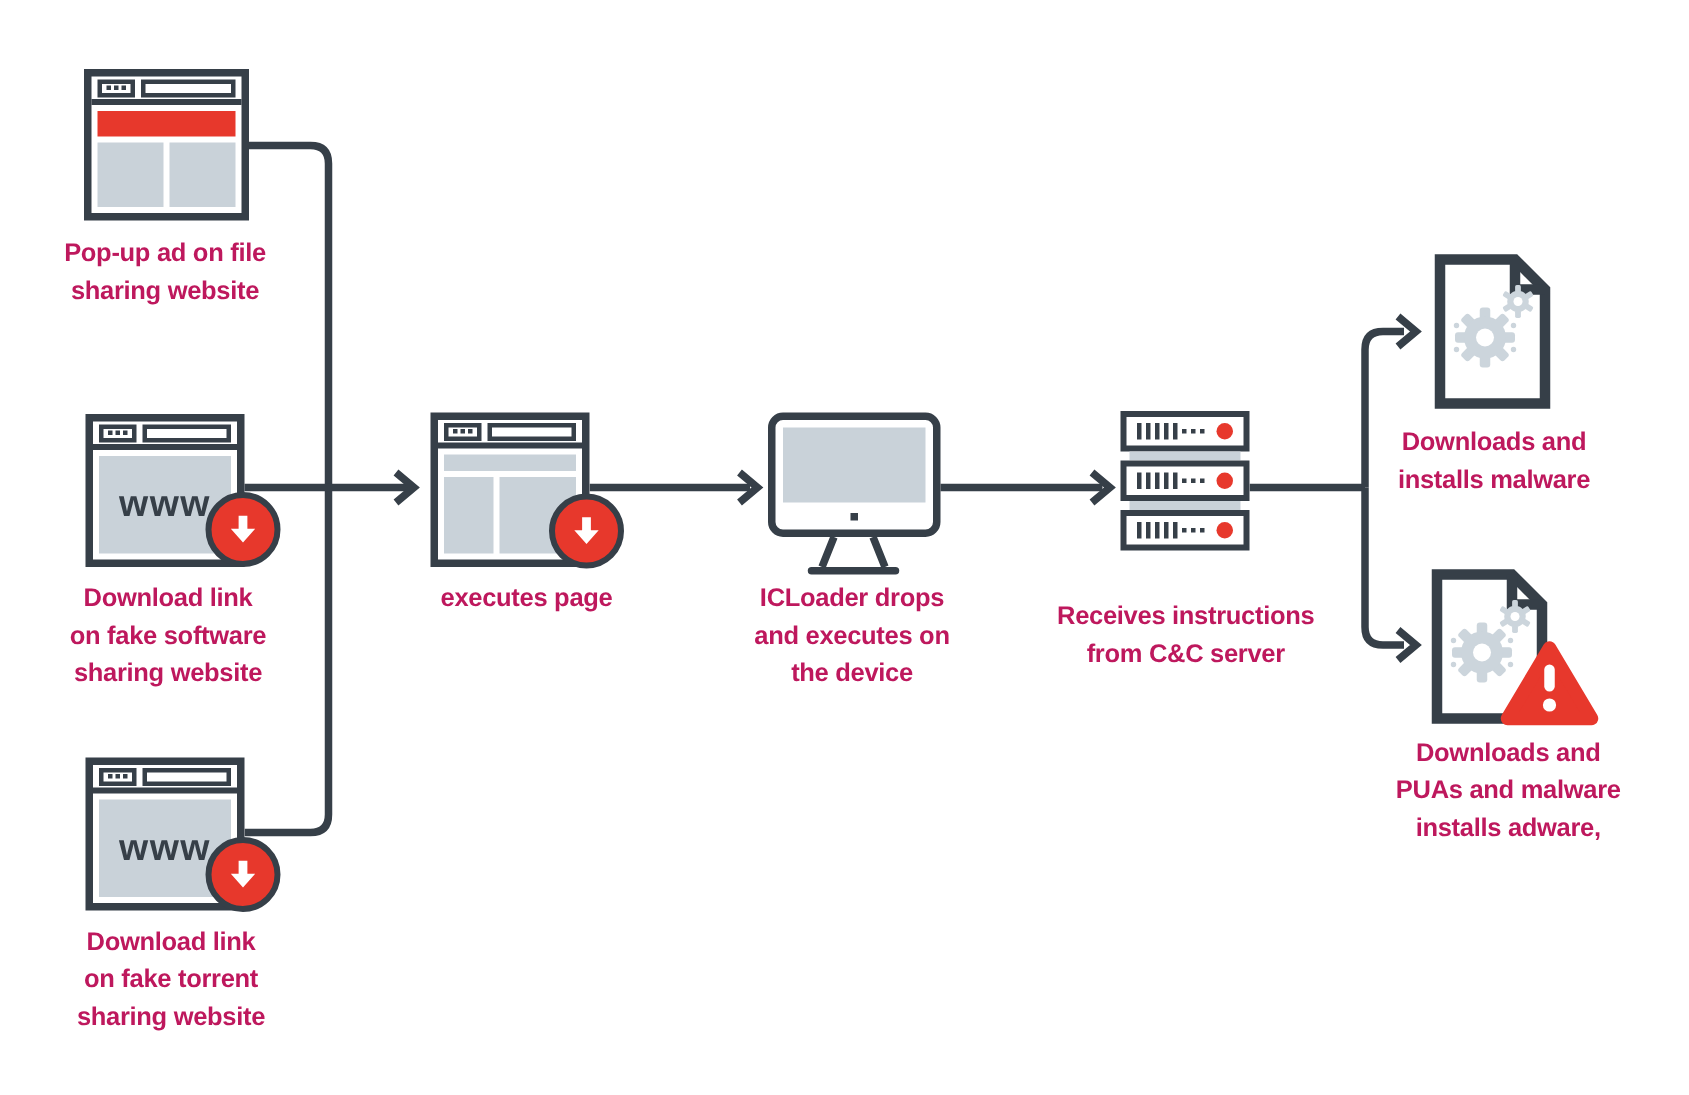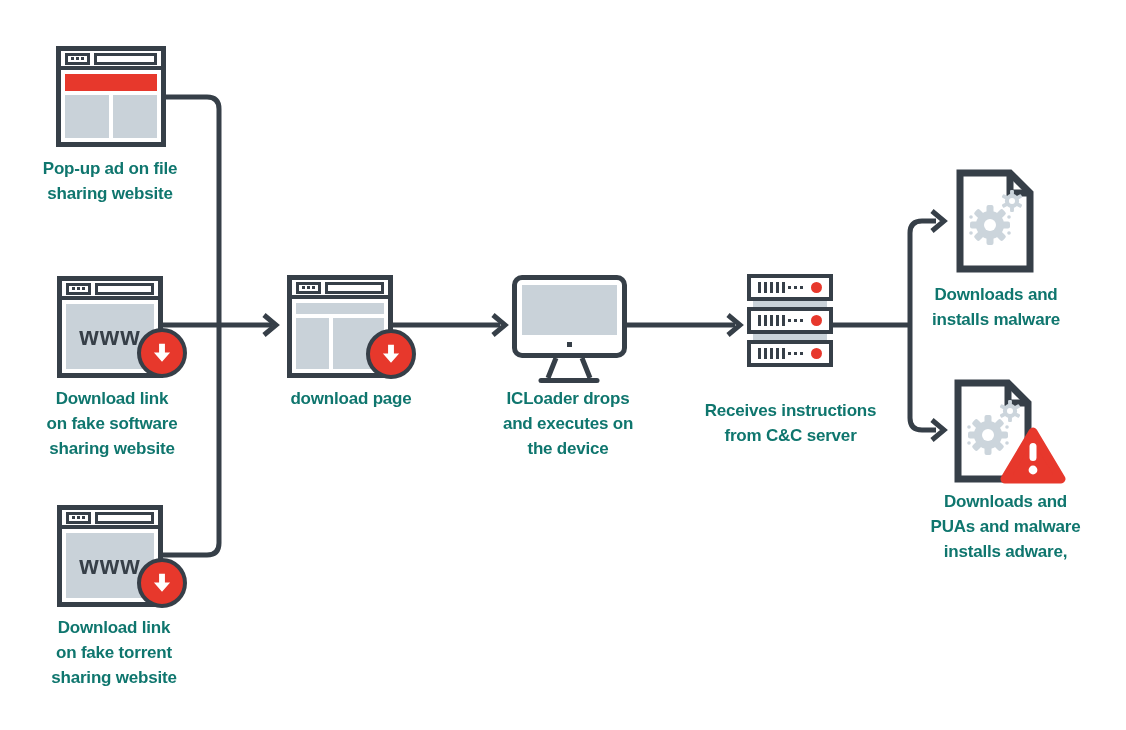--- a/index.html
+++ b/index.html
@@ -76,21 +76,21 @@
   .server-joint{height:6px;background:var(--panel);margin:0 6px;flex:0 0 auto;}
   .sbar{width:3px;height:11px;background:var(--dark);margin-right:3px;flex:0 0 auto;}
   .sdot{width:3px;height:3px;background:var(--dark);margin-right:3px;flex:0 0 auto;}
   .sdot:first-of-type{margin-left:4px;}
   .slight{width:11px;height:11px;border-radius:50%;background:var(--red);margin-left:auto;flex:0 0 auto;}
   
   .doc-svg{position:absolute;}
   
   .label{
     position:absolute;text-align:center;
-    color:#0f766e;font-size:17px;font-weight:700;line-height:25px;letter-spacing:-0.2px;
+    color:#be185d;font-size:17px;font-weight:700;line-height:25px;letter-spacing:-0.2px;
   }
 </style>
 </head>
 <body>
 
 <div id="canvas">
 
   <svg id="connectors" width="1126" height="730">
 
     <path class="conn" d="M166 97 H207 Q219 97 219 109 V543 Q219 555 207 555 H163"></path>
@@ -330,21 +330,21 @@
     <div>sharing website</div>
   </div>
 
   <div class="label" style="left:30px;top:615px;width:168px;">
     <div>Download link</div>
     <div>on fake torrent</div>
     <div>sharing website</div>
   </div>
 
   <div class="label" style="left:262px;top:386px;width:178px;">
-    <div>download page</div>
+    <div>executes page</div>
   </div>
 
   <div class="label" style="left:483px;top:386px;width:170px;">
     <div>ICLoader drops</div>
     <div>and executes on</div>
     <div>the device</div>
   </div>
 
   <div class="label" style="left:698px;top:386px;width:185px;margin-top:12px;">
     <div>Receives instructions</div>

